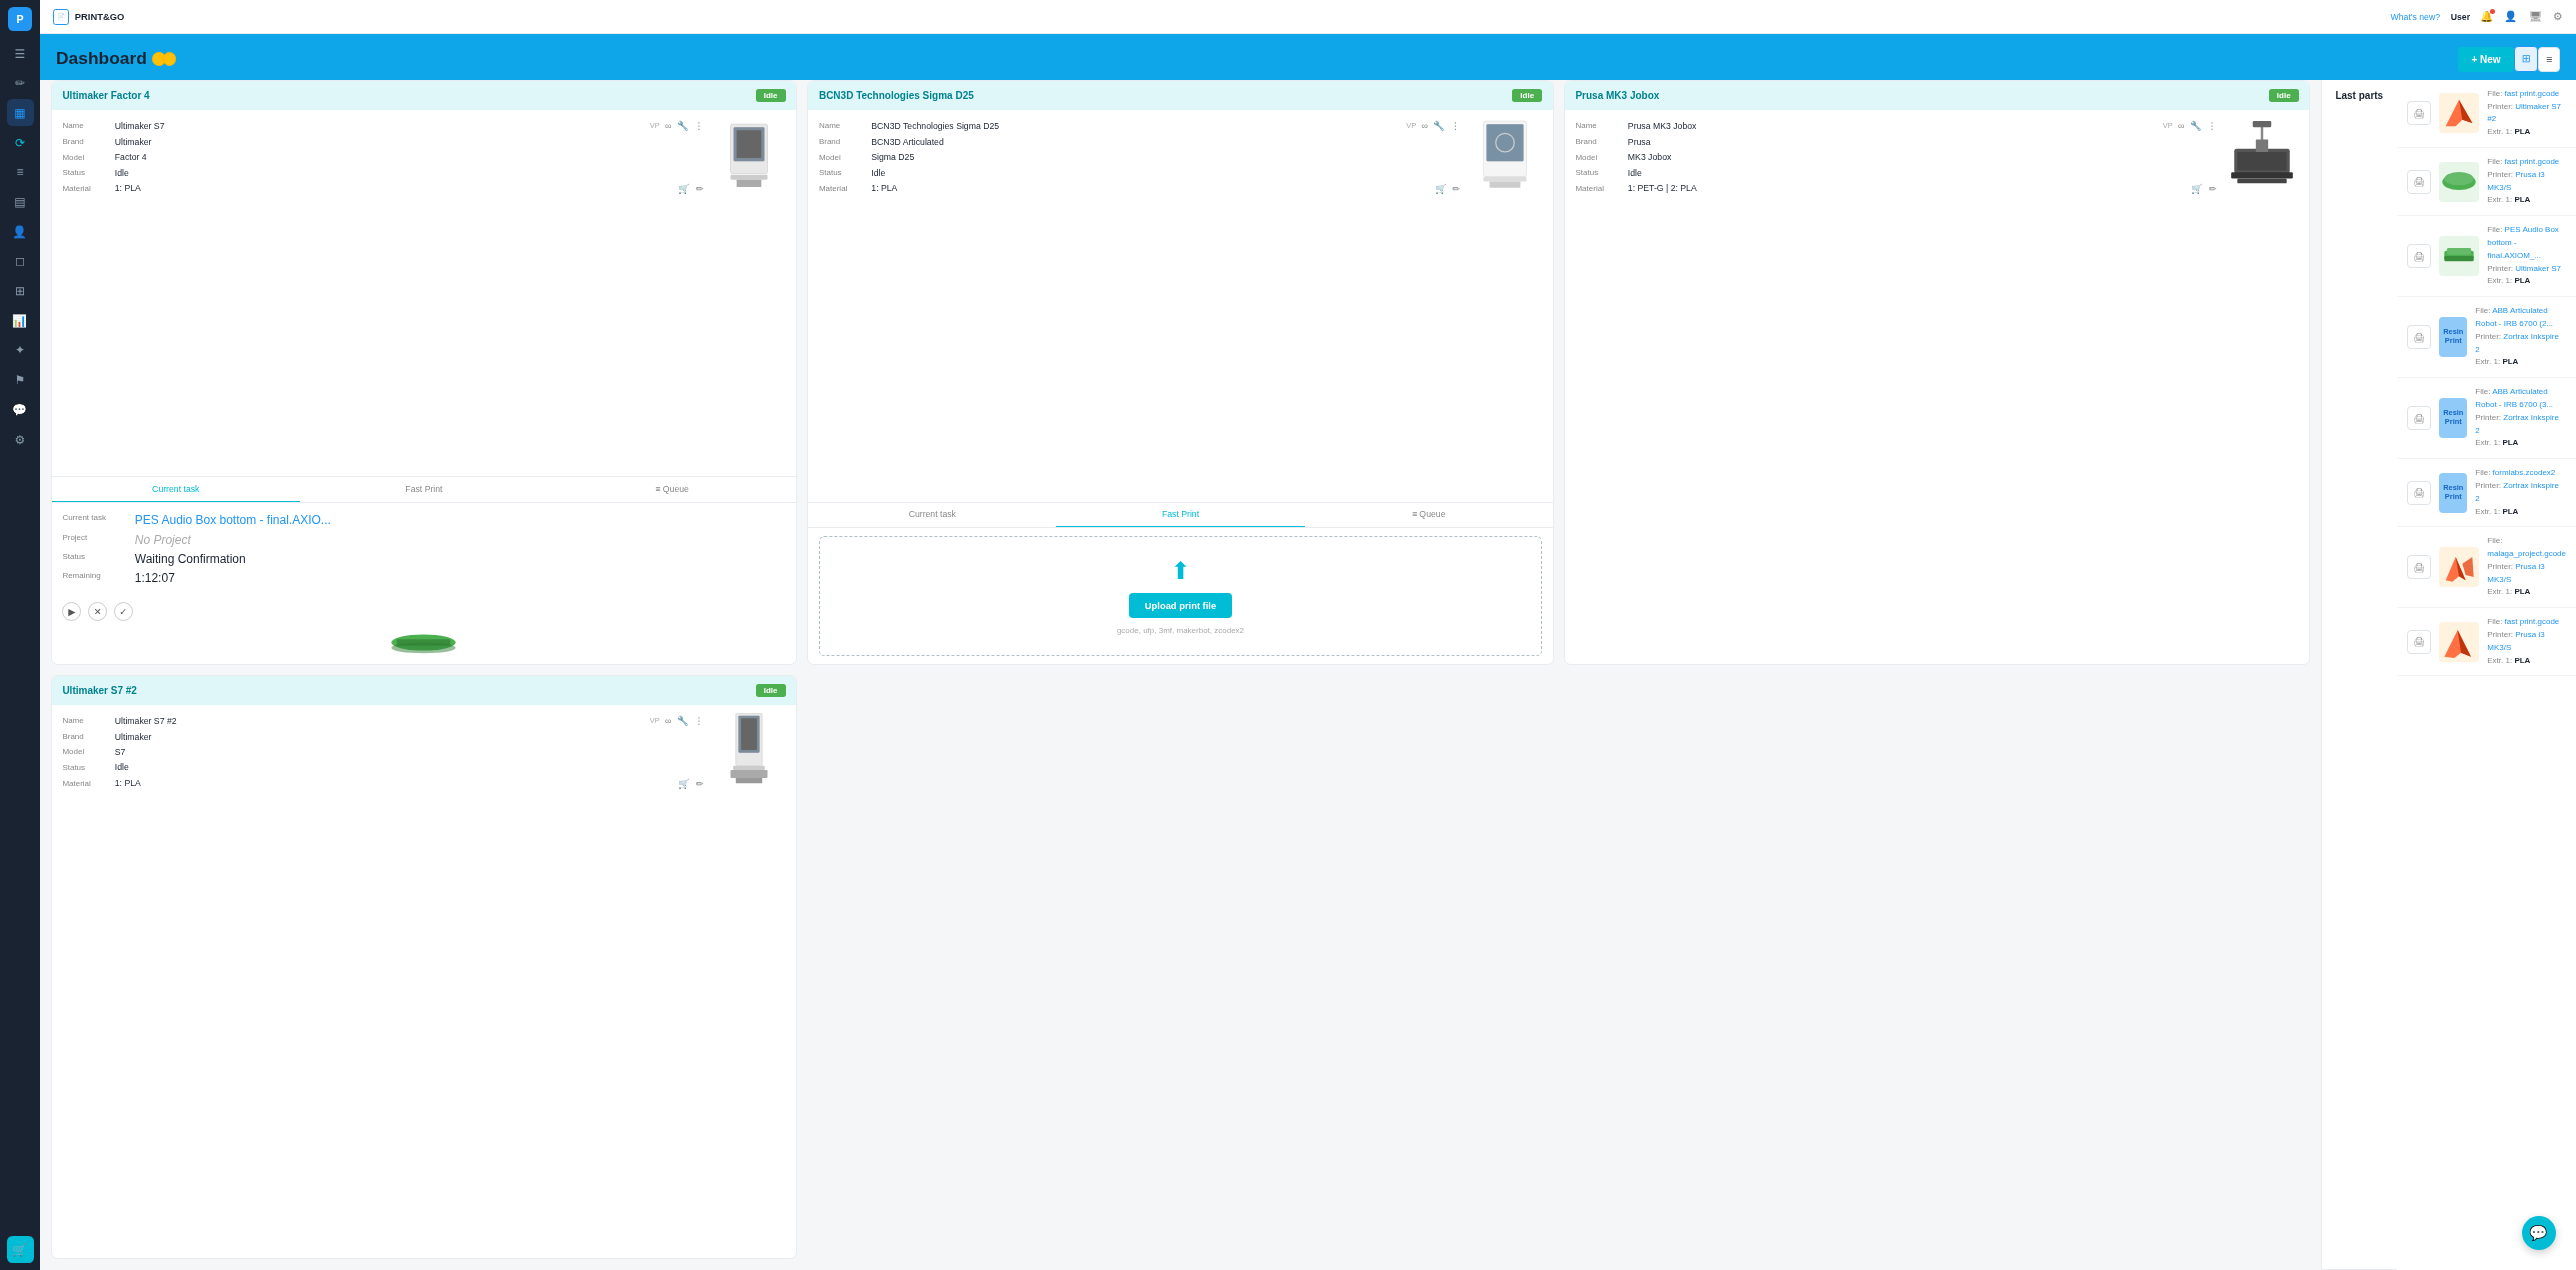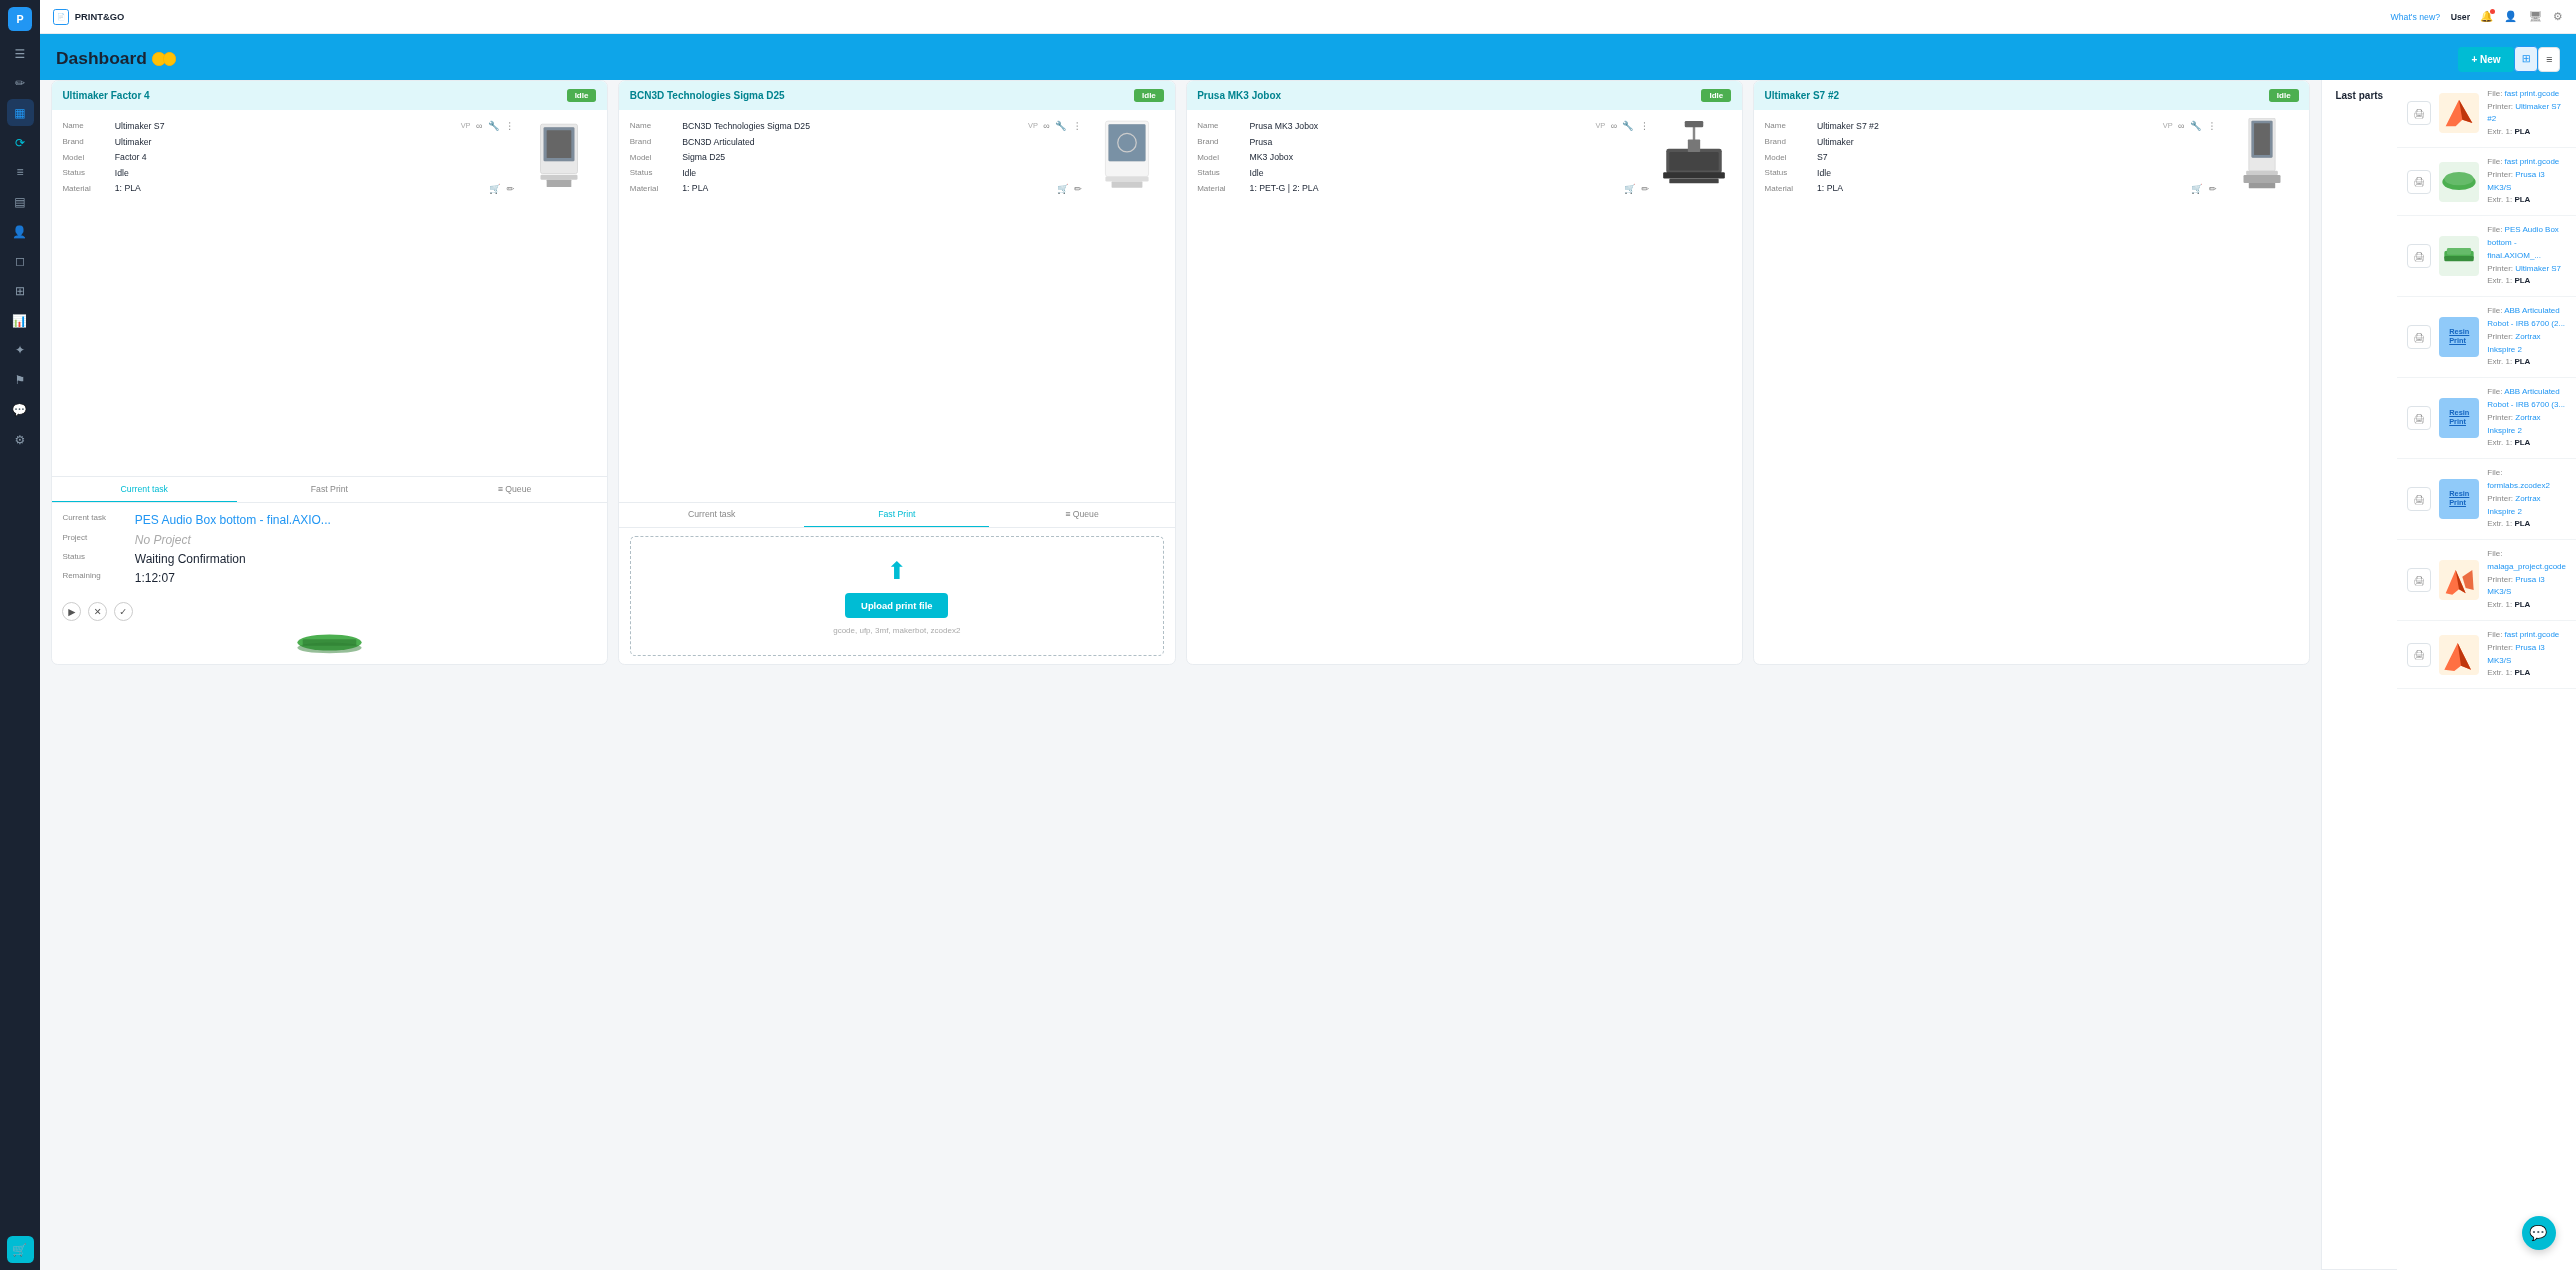--- a/index.html
+++ b/index.html
@@ -135,21 +135,21 @@
     .grid-content {
       flex: 1;
       display: flex;
       overflow: hidden;
     }
 
     
     .printer-grid {
       flex: 1;
       display: grid;
-      grid-template-columns: 1fr 1fr 1fr 1fr;
+      grid-template-columns: 1fr 1fr 1fr;
       grid-template-rows: 1fr 1fr;
       gap: 10px;
       padding: 0 10.7px 10.7px;
       overflow-y: auto;
     }
 
     
     .printer-card {
       background: white;
       border-radius: 6.7px;
@@ -324,28 +324,27 @@
       overflow: hidden;
       flex-shrink: 0;
     }
     .part-info { flex: 1; font-size: 8px; line-height: 1.6; }
     .part-info-label { color: #888; }
     .part-info-link { color: #2196f3; cursor: pointer; }
     .part-info-extr { color: #888; }
     .part-info-mat { color: #1a2332; font-weight: 600; }
 
     .resin-thumb {
-      width: 40px; height: 40px;
+      width: 28px; height: 40px;
       background: #90caf9;
       border-radius: 4px;
       display: flex; align-items: center; justify-content: center;
       font-size: 7.4px; font-weight: 700; color: #1565c0;
-      text-align: left; line-height: 1.2;
+      text-align: center; line-height: 1.2;
       flex-shrink: 0;
-      text-decoration: underline;
     }
 
     
     .printer-svg { width: 100%; height: 100%; }
 
     
     .chat-bubble {
       position: fixed;
       bottom: 20px;
       right: 20px;

